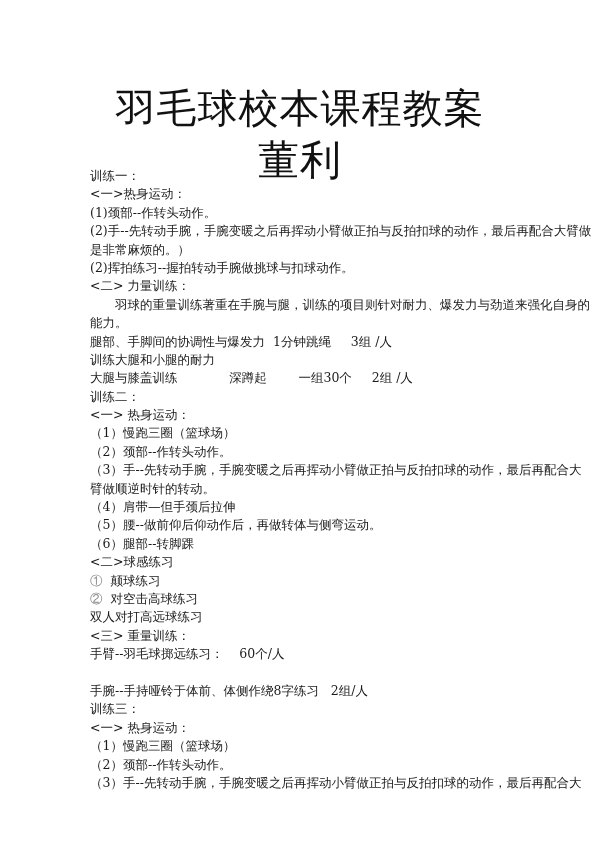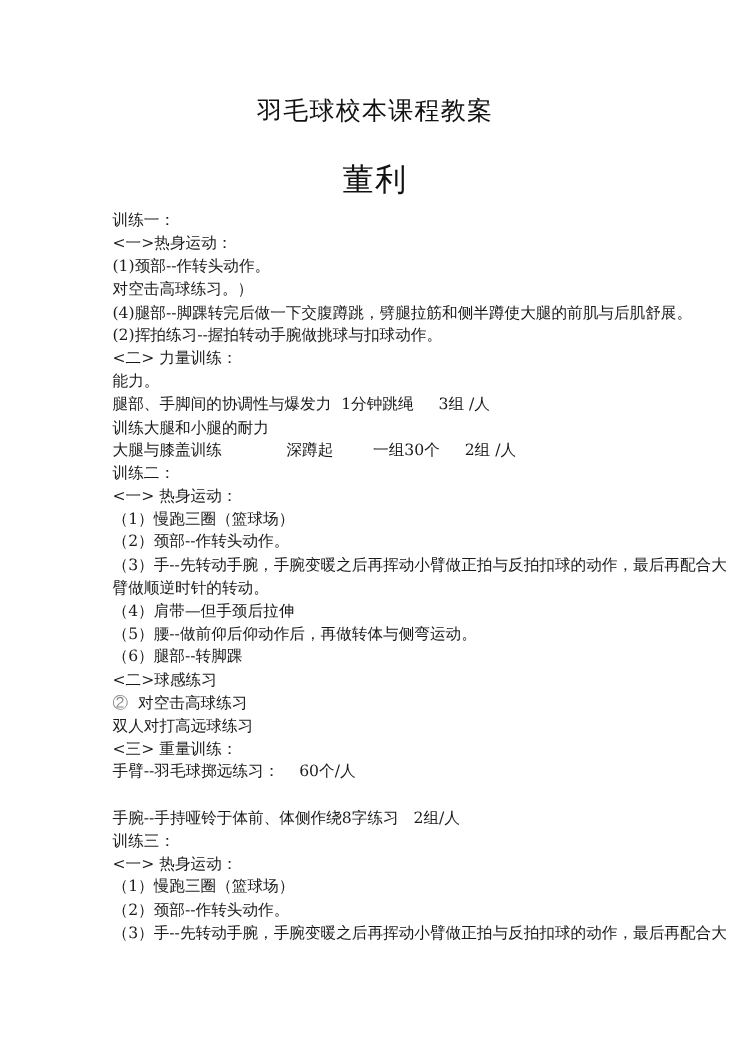--- a/index.html
+++ b/index.html
@@ -1,55 +1,57 @@
 <!DOCTYPE html>
 <html><head>
 <meta charset="utf-8">
 <style>
   html, body { margin: 0; padding: 0; background: #ffffff; }
   body { width: 600px; height: 850px; position: relative; overflow: hidden;
          font-family: "DejaVu Serif", "Liberation Serif", serif; color: #1a1a1a; }
   .title { position: absolute; left: 0; width: 600px; text-align: center;
            font-weight: normal; color: #111; letter-spacing: 1px; }
-  .t1 { top: 68px; font-size: 20px; line-height: 40px; }
-  .t2 { top: 124px; font-size: 25px; line-height: 40px; }
+  .t1 { top: 88px; font-size: 40px; line-height: 40px; }
+  .t2 { top: 140px; font-size: 41px; line-height: 40px; }
   .body { position: absolute; left: 90px; top: 167px; width: 425px;
           font-size: 12.5px; line-height: 18.4px; }
   .line { white-space: pre; display: block; height: 18.4px; overflow: visible; }
   .indent { padding-left: 25px; }
   .circ { color: #888; }
 </style>
 </head>
 <body>
 
 <div class="title t1">羽毛球校本课程教案</div>
 <div class="title t2">董利</div>
 
 <div class="body" id="doc-body">
     <div class="line"><span>训练一：</span></div>
     <div class="line"><span>&lt;一&gt;热身运动：</span></div>
     <div class="line"><span>(1)颈部--作转头动作。</span></div>
-    <div class="line"><span>对空击高球练习。）</span></div>
-    <div class="line"><span>(4)腿部--脚踝转完后做一下交腹蹲跳，劈腿拉筋和侧半蹲使大腿的前肌与后肌舒展。</span></div>
+    <div class="line"><span>(2)手--先转动手腕，手腕变暖之后再挥动小臂做正拍与反拍扣球的动作，最后再配合大臂做</span></div>
+    <div class="line"><span>是非常麻烦的。）</span></div>
     <div class="line"><span>(2)挥拍练习--握拍转动手腕做挑球与扣球动作。</span></div>
     <div class="line"><span>&lt;二&gt; 力量训练：</span></div>
+    <div class="line indent"><span>羽球的重量训练著重在手腕与腿，训练的项目则针对耐力、爆发力与劲道来强化自身的</span></div>
     <div class="line"><span>能力。</span></div>
     <div class="line"><span>腿部、手脚间的协调性与爆发力  1分钟跳绳     3组 /人</span></div>
     <div class="line"><span>训练大腿和小腿的耐力</span></div>
     <div class="line"><span>大腿与膝盖训练             深蹲起        一组30个     2组 /人</span></div>
     <div class="line"><span>训练二：</span></div>
     <div class="line"><span>&lt;一&gt; 热身运动：</span></div>
     <div class="line"><span>（1）慢跑三圈（篮球场）</span></div>
     <div class="line"><span>（2）颈部--作转头动作。</span></div>
     <div class="line"><span>（3）手--先转动手腕，手腕变暖之后再挥动小臂做正拍与反拍扣球的动作，最后再配合大</span></div>
     <div class="line"><span>臂做顺逆时针的转动。</span></div>
     <div class="line"><span>（4）肩带—但手颈后拉伸</span></div>
     <div class="line"><span>（5）腰--做前仰后仰动作后，再做转体与侧弯运动。</span></div>
     <div class="line"><span>（6）腿部--转脚踝</span></div>
     <div class="line"><span>&lt;二&gt;球感练习</span></div>
+    <div class="line"><span class="circ">①</span><span>  颠球练习</span></div>
     <div class="line"><span class="circ">②</span><span>  对空击高球练习</span></div>
     <div class="line"><span>双人对打高远球练习</span></div>
     <div class="line"><span>&lt;三&gt; 重量训练：</span></div>
     <div class="line"><span>手臂--羽毛球掷远练习：    60个/人</span></div>
     <div class="line"><span></span></div>
     <div class="line"><span>手腕--手持哑铃于体前、体侧作绕8字练习   2组/人</span></div>
     <div class="line"><span>训练三：</span></div>
     <div class="line"><span>&lt;一&gt; 热身运动：</span></div>
     <div class="line"><span>（1）慢跑三圈（篮球场）</span></div>
     <div class="line"><span>（2）颈部--作转头动作。</span></div>

